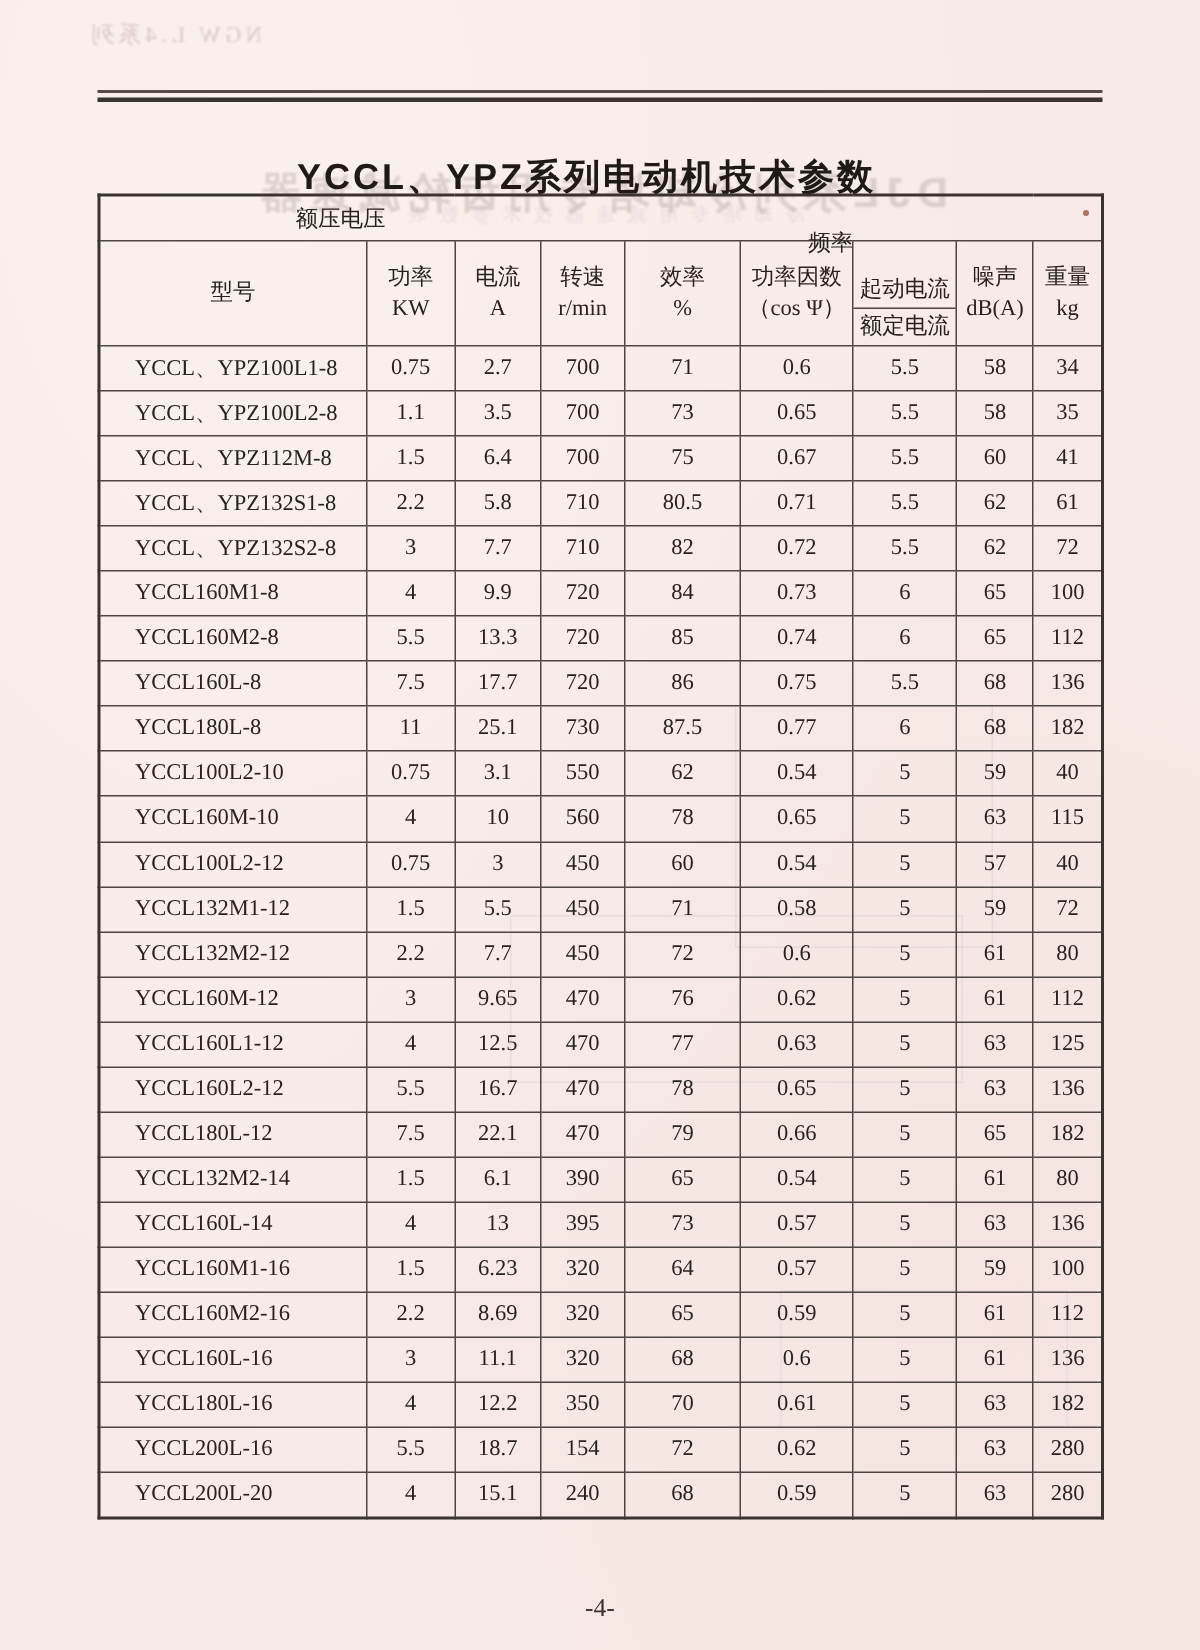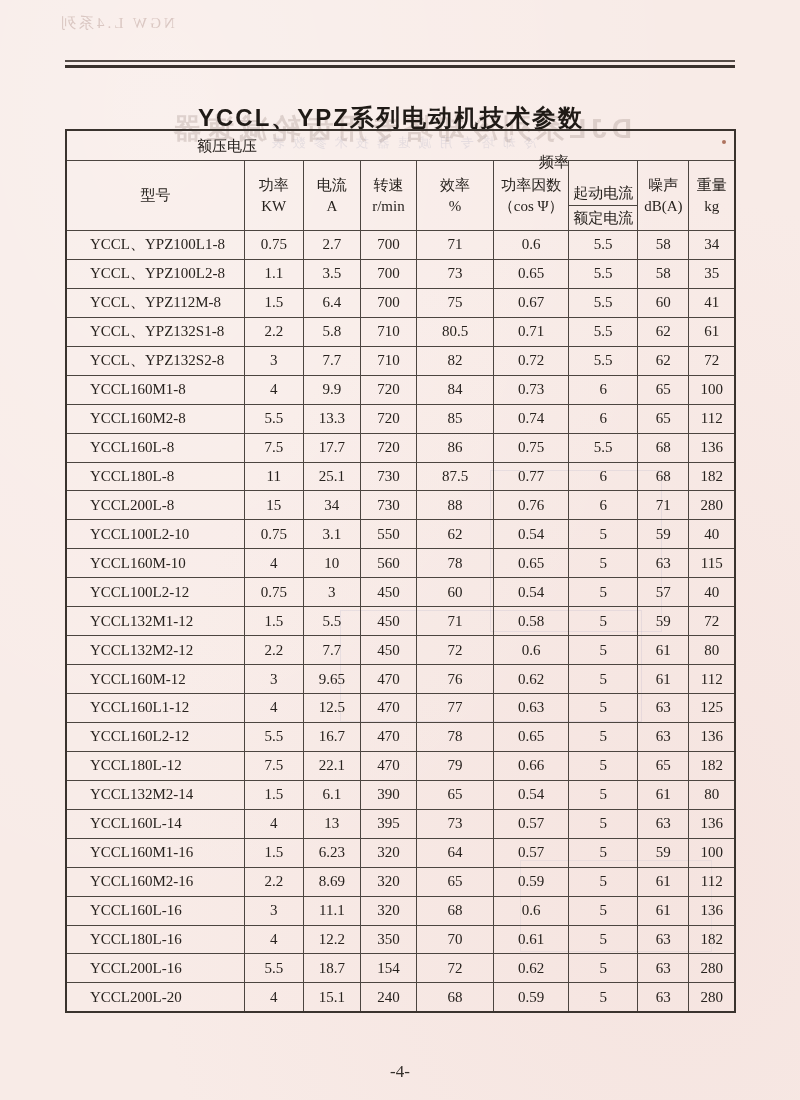--- a/index.html
+++ b/index.html
@@ -220,31 +220,20 @@
           <td class="num">11</td>
           <td class="num">25.1</td>
           <td class="num">730</td>
           <td class="num">87.5</td>
           <td class="num">0.77</td>
           <td class="num">6</td>
           <td class="num">68</td>
           <td class="num">182</td>
         </tr>
         <tr>
-          <td class="model">YCCL200L-8</td>
-          <td class="num">15</td>
-          <td class="num">34</td>
-          <td class="num">730</td>
-          <td class="num">88</td>
-          <td class="num">0.76</td>
-          <td class="num">6</td>
-          <td class="num">71</td>
-          <td class="num">280</td>
-        </tr>
-        <tr>
           <td class="model">YCCL100L2-10</td>
           <td class="num">0.75</td>
           <td class="num">3.1</td>
           <td class="num">550</td>
           <td class="num">62</td>
           <td class="num">0.54</td>
           <td class="num">5</td>
           <td class="num">59</td>
           <td class="num">40</td>
         </tr>

